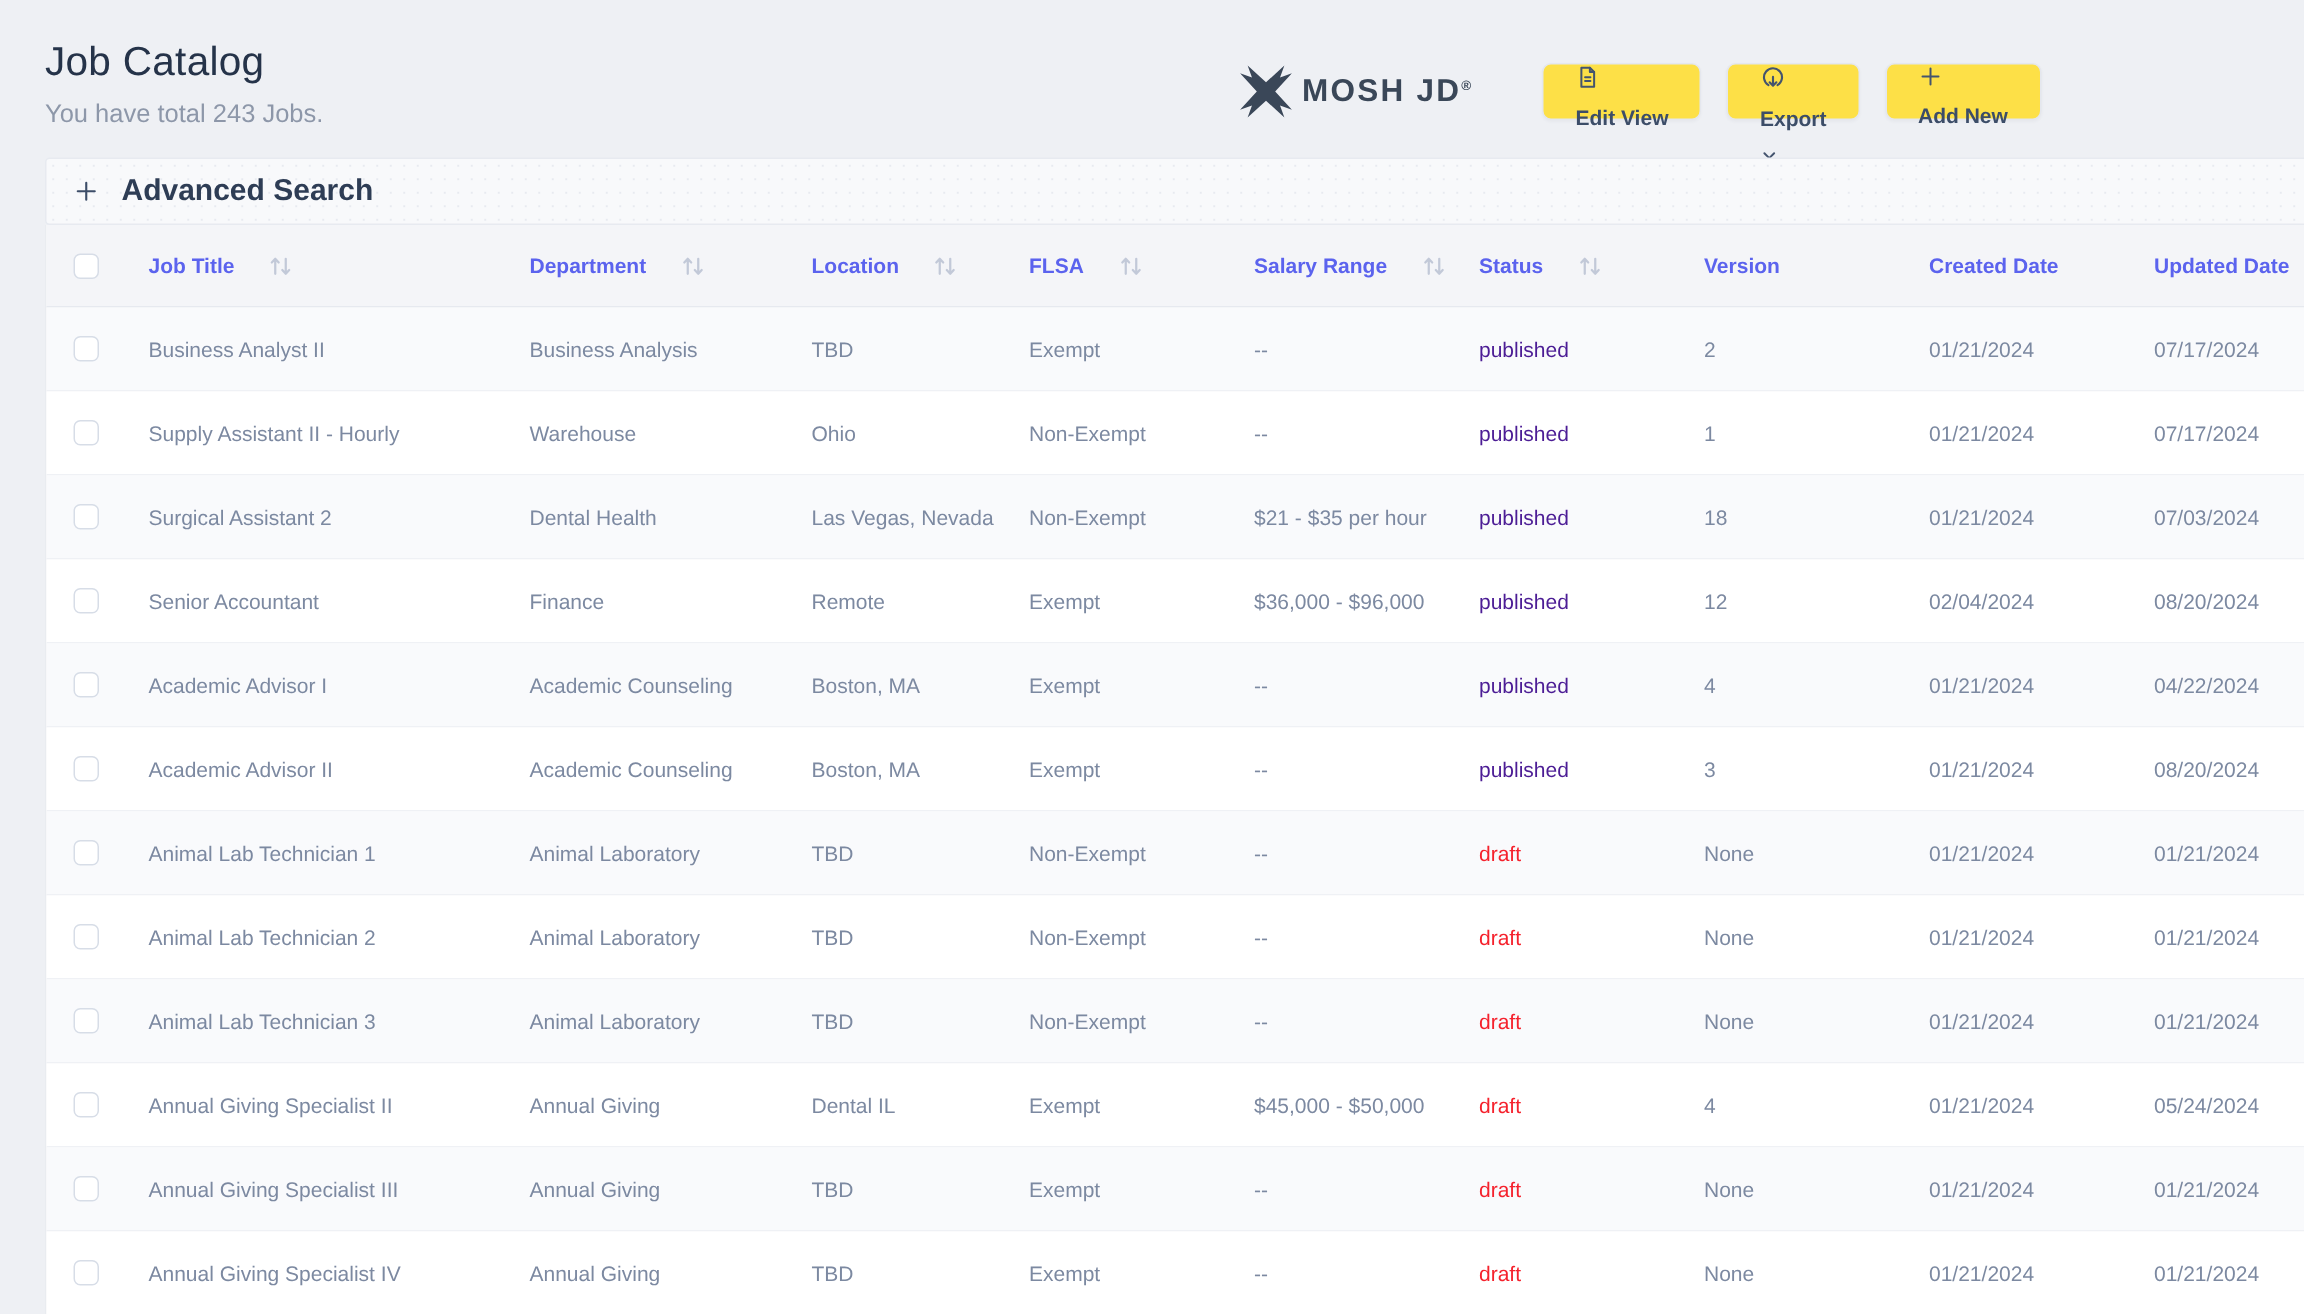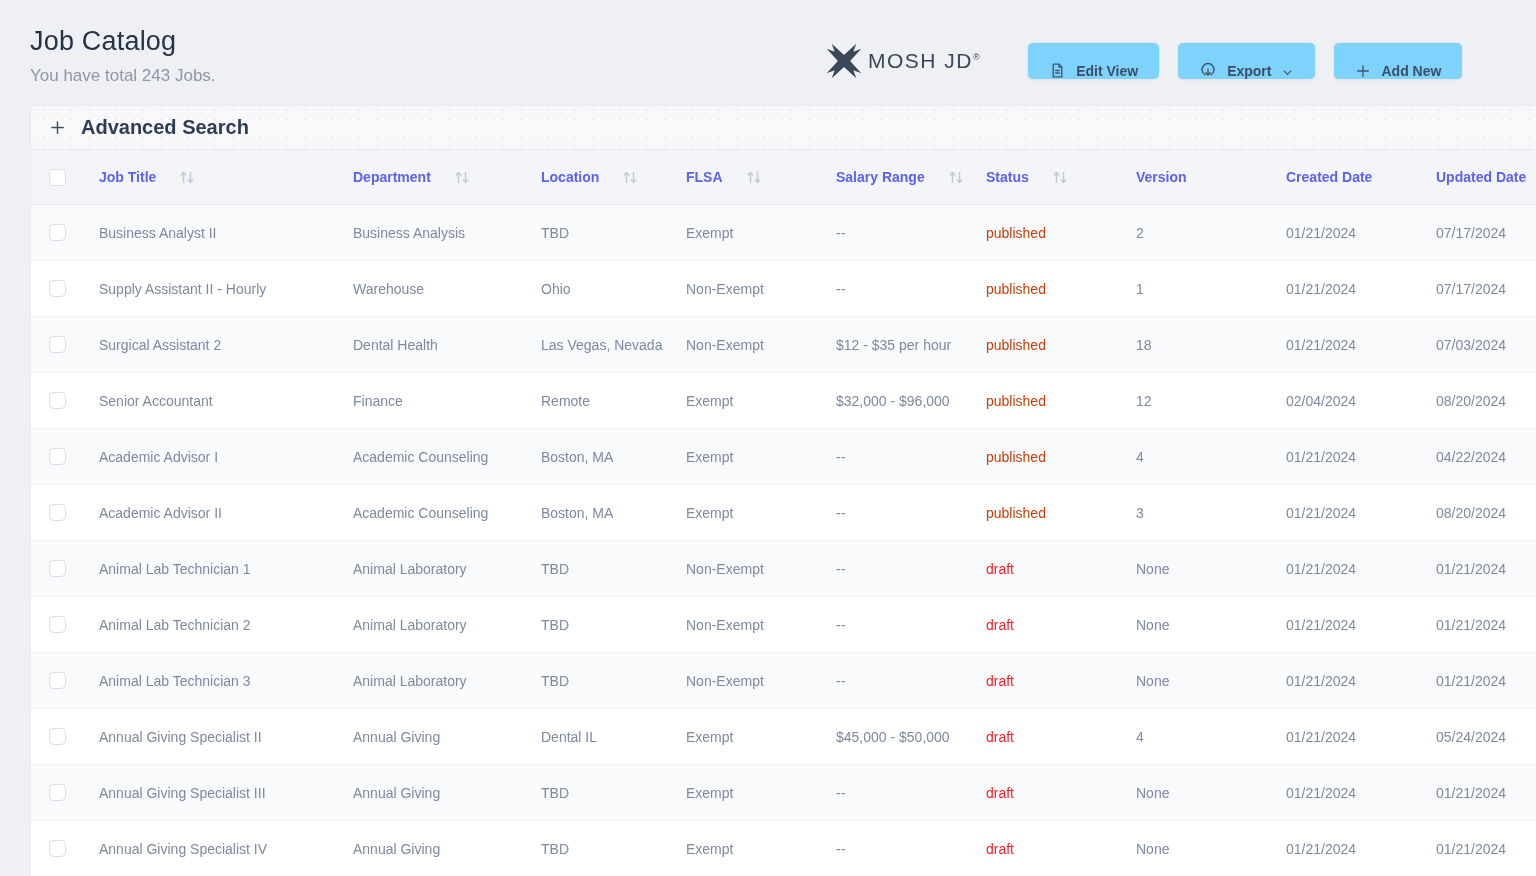--- a/index.html
+++ b/index.html
@@ -13,31 +13,32 @@
 
   
   .top { position:relative; height:105px; }
   .title-block { position:absolute; left:30px; top:26px; }
   .page-title { font-size:27px; font-weight:normal; color:#253349; letter-spacing:.2px; }
   .subtitle { margin-top:9px; font-size:17px; color:#8d97a9; }
 
   .right-block { position:absolute; left:826px; top:42px; display:flex; align-items:center; }
   .logo { display:flex; align-items:flex-start; margin-right:46px; }
   .logo svg { display:block; }
-  .logo-text { font-size:21px; font-weight:normal; color:#3a4758; letter-spacing:1.5px; margin-left:6px; margin-top:6px; }
+  .logo-text { font-size:21px; font-weight:bold; color:#3a4758; letter-spacing:1.5px; margin-left:6px; margin-top:6px; }
   .logo-reg { font-size:9px; color:#3a4758; vertical-align:top; position:relative; top:3px; }
 
   .btn {
-    display:flex; align-items:flex-end; gap:10px;
+    display:flex; align-items:flex-start; gap:10px;
     height:38px; padding:0 21px;
-    background:#7dd3fc; border:1px solid #e4e7ee; border-radius:6px;
+    background:#fde047; border:1px solid #e4e7ee; border-radius:6px;
     font-family:"Liberation Sans", sans-serif;
     font-size:14px; font-weight:bold; color:#3c4d68;
     margin-right:17px; cursor:pointer; white-space:nowrap;
     box-shadow:0 1px 2px rgba(40,50,80,.04);
+    flex-direction:column;
   }
   .btn:last-child { margin-right:0; }
   .btn .ico { display:flex; align-items:center; }
 
   
   .adv-search {
     position:absolute; left:30px; top:105px; width:1555px; height:45px;
     background:#f8f9fb;
     background-image:radial-gradient(#e7eaf0 1px, transparent 1px);
     background-size:9px 9px;
@@ -63,21 +64,21 @@
   }
   .trow.stripe { background:#f9fafc; }
   .trow.thead {
     height:55px; background:#f4f5f8; border-bottom:1px solid #e6e9ef;
   }
   .cell { padding-right:10px; display:flex; align-items:center; }
   .cbcell { padding-left:18px; }
   .hcell { gap:23px; cursor:pointer; }
   .hlabel { font-weight:bold; color:#5b63ee; font-size:14px; }
   .sort { display:flex; align-items:center; }
-  .st-pub { color:#c2410c; }
+  .st-pub { color:#4c1d95; }
   .st-draft { color:#f5222d; }
 
   .checkbox {
     width:17px; height:17px; background:#fff;
     border:1.5px solid #d7dde7; border-radius:4.5px; cursor:pointer; display:inline-block;
   }
 </style>
 </head>
 <body>
 
@@ -244,35 +245,35 @@
         <div class="cell">07/17/2024</div>
       </div>
       <div class="trow stripe">
         <div class="cell cbcell">
           <span class="checkbox"></span>
         </div>
         <div class="cell">Surgical Assistant 2</div>
         <div class="cell">Dental Health</div>
         <div class="cell">Las Vegas, Nevada</div>
         <div class="cell">Non-Exempt</div>
-        <div class="cell">$12 - $35 per hour</div>
+        <div class="cell">$21 - $35 per hour</div>
         <div class="cell st-pub">published</div>
         <div class="cell">18</div>
         <div class="cell">01/21/2024</div>
         <div class="cell">07/03/2024</div>
       </div>
       <div class="trow">
         <div class="cell cbcell">
           <span class="checkbox"></span>
         </div>
         <div class="cell">Senior Accountant</div>
         <div class="cell">Finance</div>
         <div class="cell">Remote</div>
         <div class="cell">Exempt</div>
-        <div class="cell">$32,000 - $96,000</div>
+        <div class="cell">$36,000 - $96,000</div>
         <div class="cell st-pub">published</div>
         <div class="cell">12</div>
         <div class="cell">02/04/2024</div>
         <div class="cell">08/20/2024</div>
       </div>
       <div class="trow stripe">
         <div class="cell cbcell">
           <span class="checkbox"></span>
         </div>
         <div class="cell">Academic Advisor I</div>

